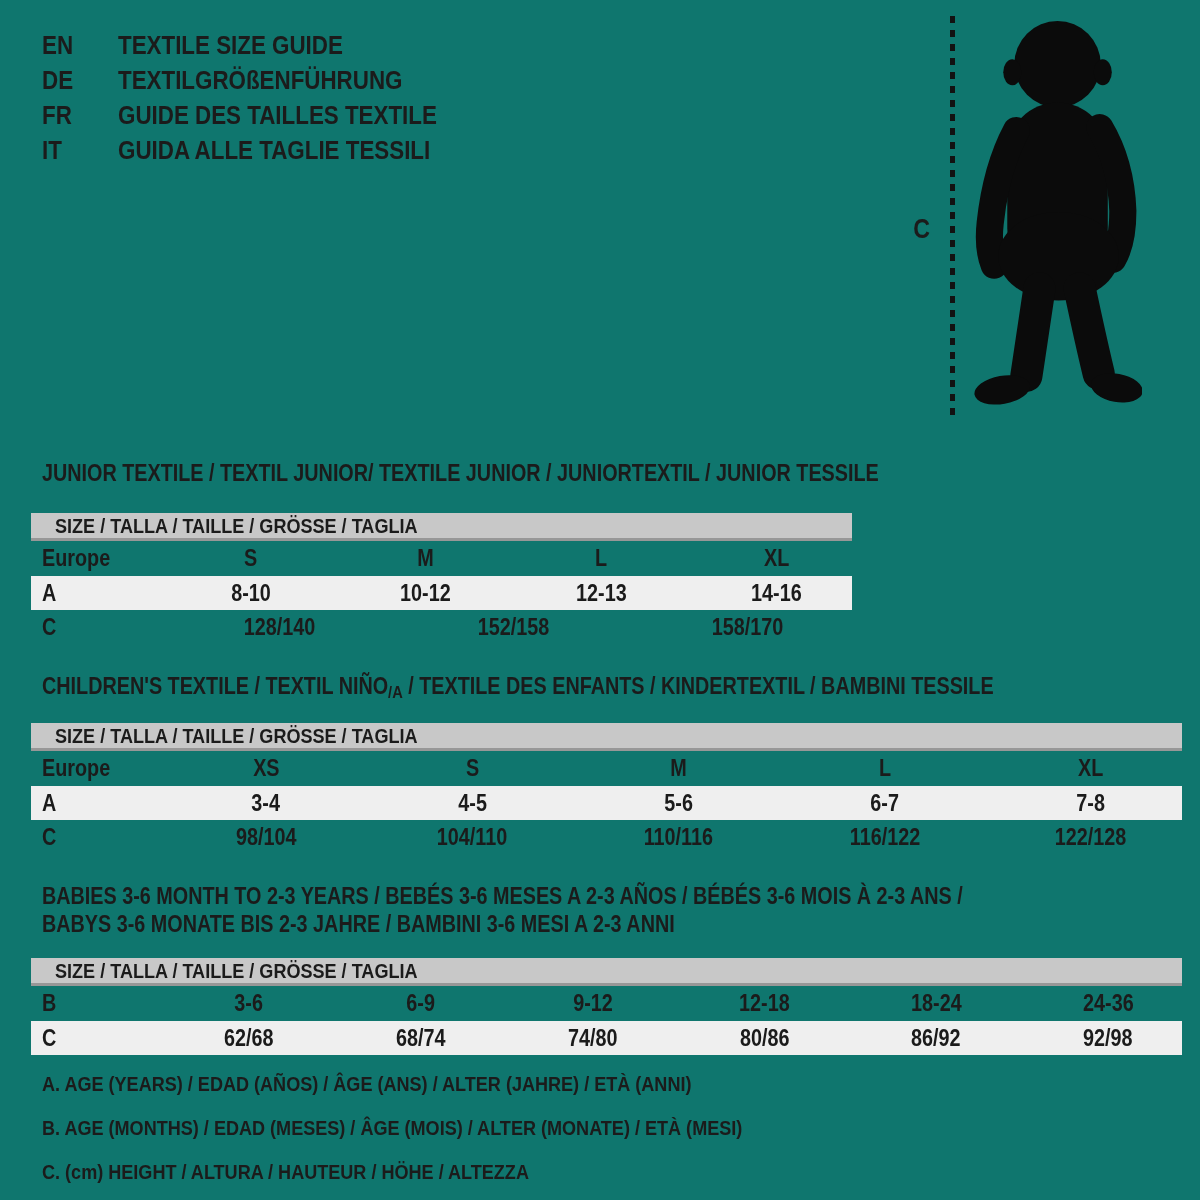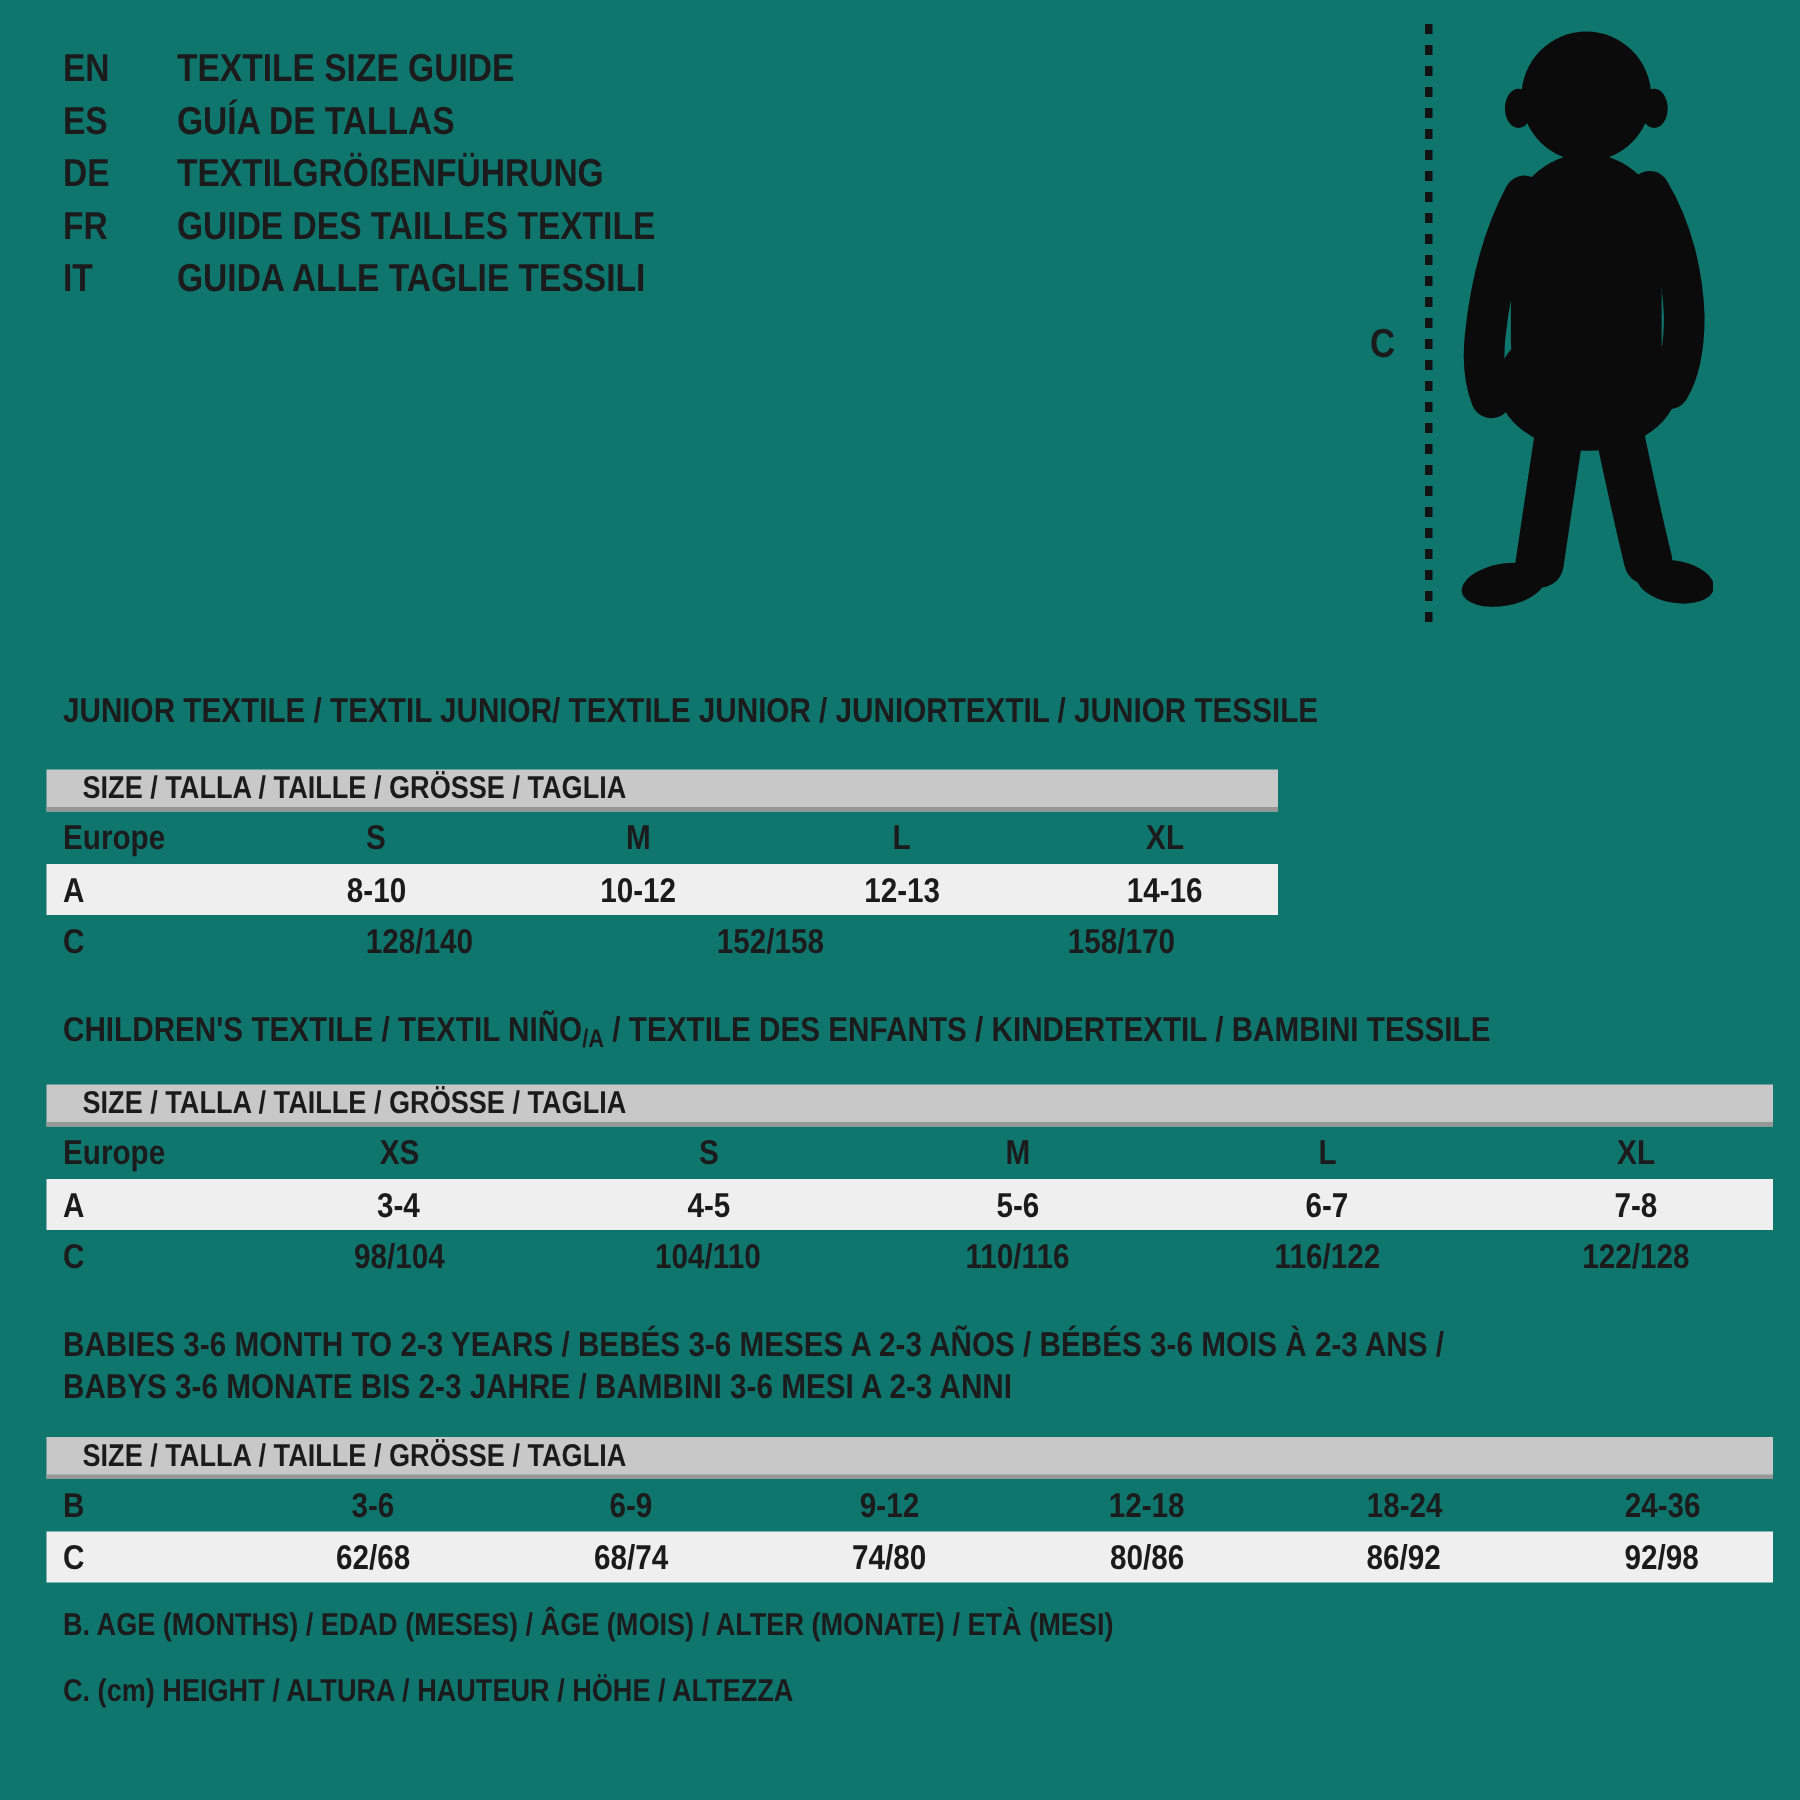--- a/index.html
+++ b/index.html
@@ -59,24 +59,20 @@
 </style>
 </head>
 <body>
 
 <div class="canvas">
 
   <div class="lang-list">
     <div class="lang-row">
       <span class="lang-code"><span class="cx">EN</span></span>
       <span><span class="cx">TEXTILE SIZE GUIDE</span></span>
-    </div>
-    <div class="lang-row">
-      <span class="lang-code"><span class="cx">ES</span></span>
-      <span><span class="cx">GUÍA DE TALLAS</span></span>
     </div>
     <div class="lang-row">
       <span class="lang-code"><span class="cx">DE</span></span>
       <span><span class="cx">TEXTILGRÖßENFÜHRUNG</span></span>
     </div>
     <div class="lang-row">
       <span class="lang-code"><span class="cx">FR</span></span>
       <span><span class="cx">GUIDE DES TAILLES TEXTILE</span></span>
     </div>
     <div class="lang-row">
@@ -181,17 +177,18 @@
         <span class="tcell"><span class="cxc">68/74</span></span>
         <span class="tcell"><span class="cxc">74/80</span></span>
         <span class="tcell"><span class="cxc">80/86</span></span>
         <span class="tcell"><span class="cxc">86/92</span></span>
         <span class="tcell"><span class="cxc">92/98</span></span>
       </div>
     </div>
   </div>
 
   <div class="legend">
+    <div><span class="cx">A. AGE (YEARS) / EDAD (AÑOS) / ÂGE (ANS) / ALTER (JAHRE) / ETÀ (ANNI)</span></div>
     <div><span class="cx">B. AGE (MONTHS) / EDAD (MESES) / ÂGE (MOIS) / ALTER (MONATE) / ETÀ (MESI)</span></div>
     <div><span class="cx">C. (cm) HEIGHT / ALTURA / HAUTEUR / HÖHE / ALTEZZA</span></div>
   </div>
 
 </div>
 
 </body></html>

